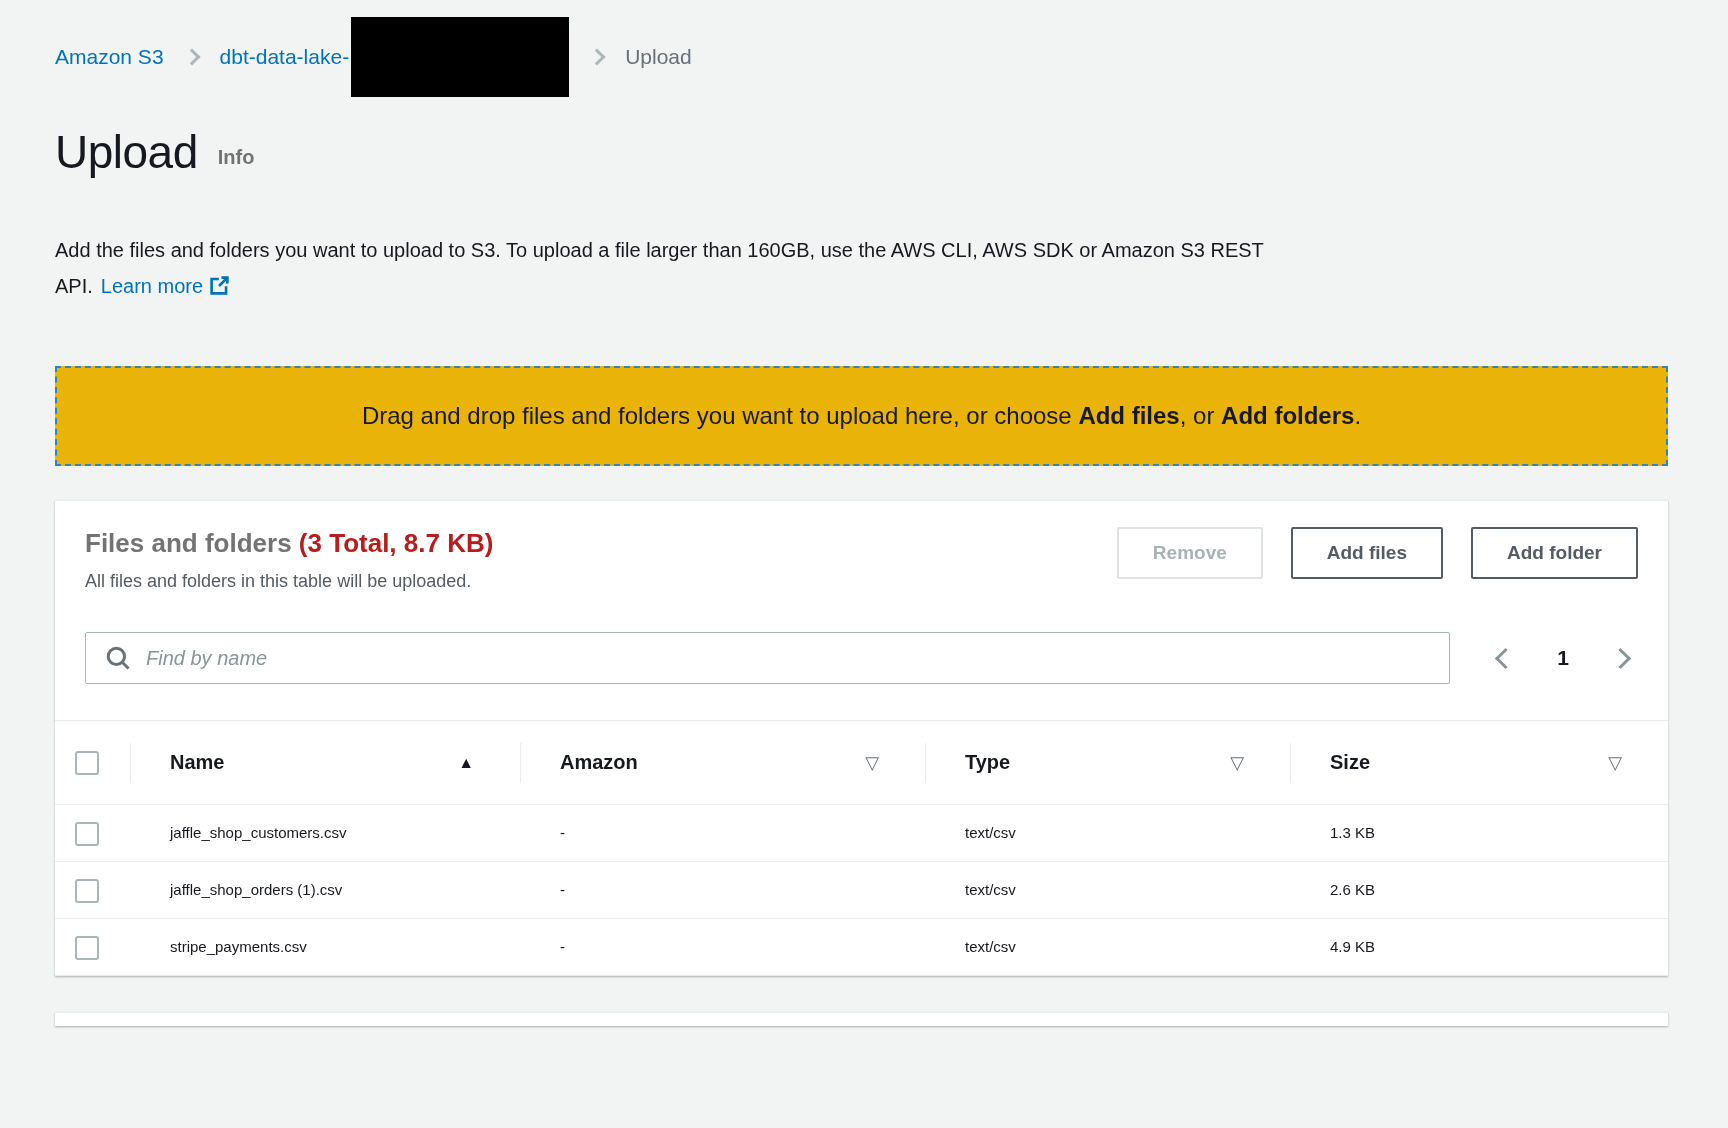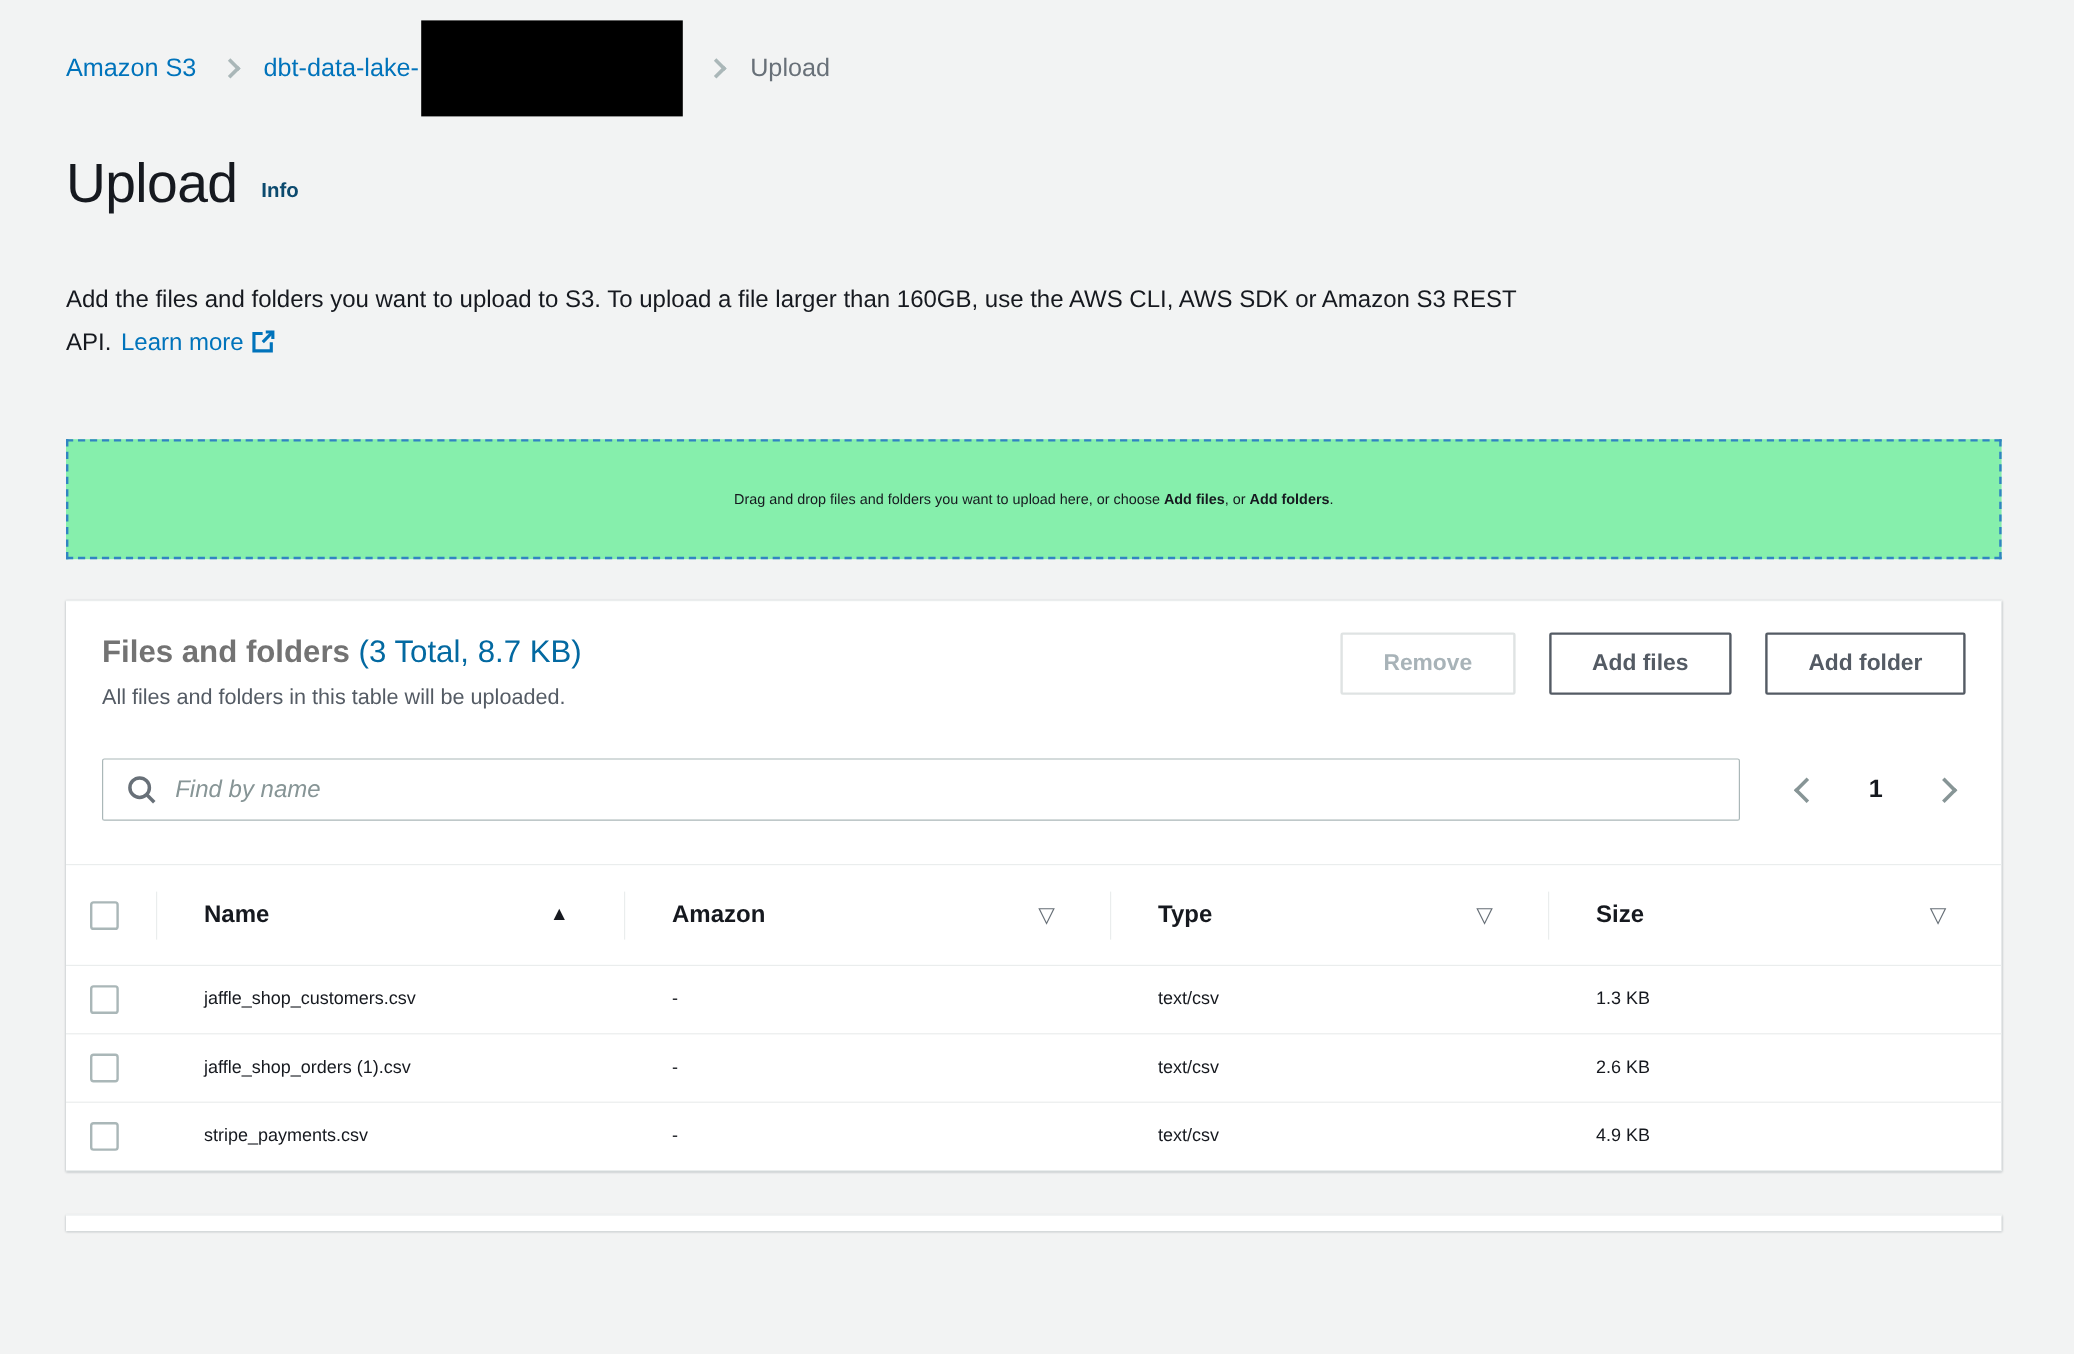--- a/index.html
+++ b/index.html
@@ -19,45 +19,45 @@
     border-top:3px solid #aab7b8; border-right:3px solid #aab7b8;
     transform:rotate(45deg); margin:0 22px;
   }
   .crumb-group { display:flex; align-items:center; }
   .redacted { display:inline-block; width:218px; height:80px; background:#000; margin-left:2px; }
   .crumb-current { color:#687078; font-size:21px; }
 
   
   .title-row { margin-top:52px; display:flex; align-items:flex-end; }
   h1 { font-size:46px; font-weight:500; line-height:52px; color:#16191f; letter-spacing:-0.5px; }
-  .info-link { font-size:17px; font-weight:700; color:#0c4a6e; text-decoration:none; margin-left:20px; margin-bottom:9px; }
+  .info-link { font-size:20px; font-weight:700; color:#737373; text-decoration:none; margin-left:20px; margin-bottom:9px; }
 
   
   .intro { margin-top:54px; font-size:20px; line-height:36px; max-width:1300px; color:#16191f; }
   .learn-more { color:#0073bb; text-decoration:none; margin-left:8px; white-space:nowrap; }
   .learn-more svg { vertical-align:-3px; margin-left:6px; }
 
   
   .dropzone {
-    margin-top:62px; height:100px; background:#86efac;
+    margin-top:62px; height:100px; background:#eab308;
     border:2px dashed #3184c2;
     display:flex; align-items:center; justify-content:center;
-    font-size:12px; color:#16191f; cursor:pointer;
+    font-size:24px; color:#16191f; cursor:pointer;
   }
 
   
   .panel {
     margin-top:34px; background:#fff;
     border-top:1px solid #eaeded;
     box-shadow:0 1px 2px 0 rgba(0,28,36,.3);
   }
   .panel-head { padding:26px 30px 0 30px; display:flex; justify-content:space-between; }
   .panel-titles h2 { font-size:26px; line-height:32px; }
   .panel-title { font-weight:700; color:#737373; }
-  .panel-count { font-weight:400; color:#0369a1; }
+  .panel-count { font-weight:700; color:#b91c1c; }
   .panel-desc { margin-top:12px; font-size:18px; color:#545b64; }
   .panel-actions { display:flex; gap:28px; align-self:flex-start; }
   .btn {
     background:#fff; border:2px solid #545b64; border-radius:2px;
     color:#545b64; font-family:inherit; font-size:19px; font-weight:700;
     padding:13px 34px; cursor:pointer; line-height:22px;
   }
   .btn.disabled { border-color:#dfe3e3; color:#a8b3b8; cursor:default; }
 
   

